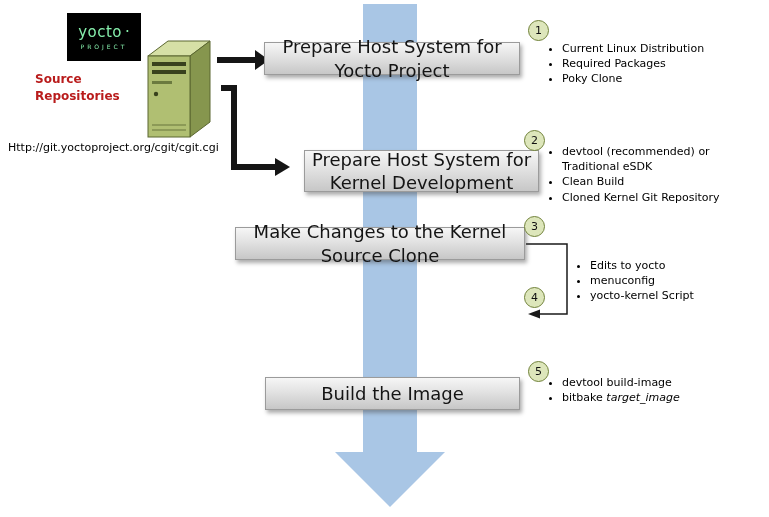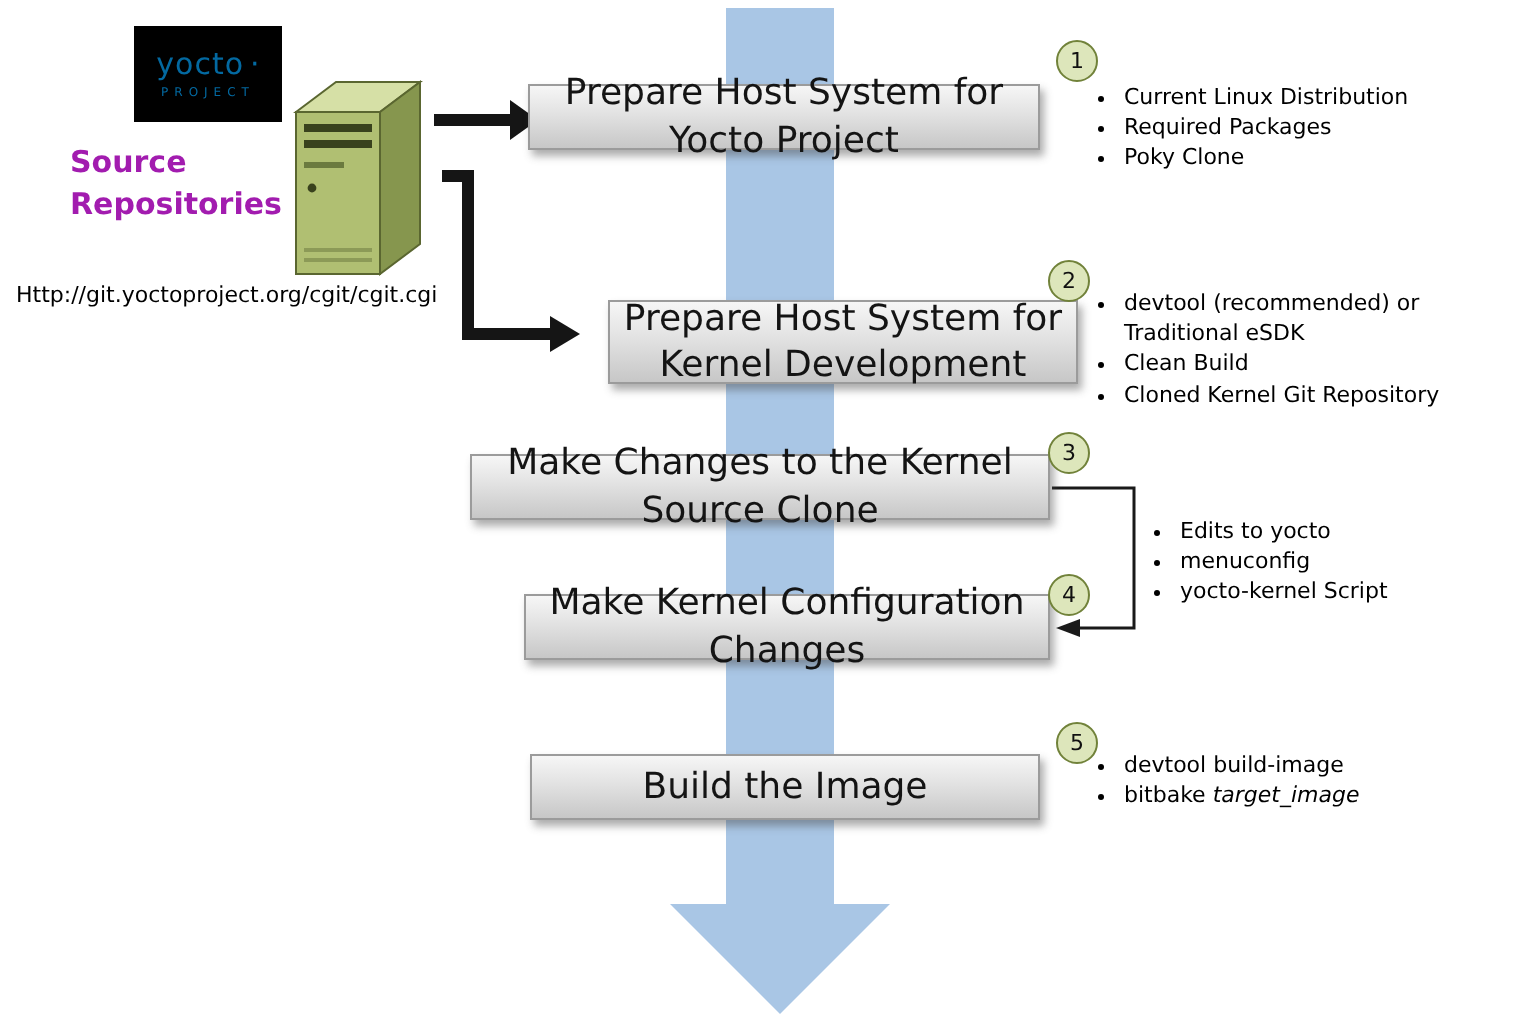--- a/index.html
+++ b/index.html
@@ -5,28 +5,28 @@
   html,body{margin:0;padding:0;background:#fff;}
   .canvas{
     position:relative;width:769px;height:517px;background:#ffffff;overflow:hidden;
     font-family:"DejaVu Sans","Liberation Sans",sans-serif;color:#111;
   }
   .bg-layer{position:absolute;left:0;top:0;z-index:0;}
   .server-svg{position:absolute;left:136px;top:36px;z-index:2;}
   .yocto-logo{
     position:absolute;left:67px;top:13px;width:74px;height:48px;background:#000;
     z-index:3;display:flex;flex-direction:column;align-items:center;justify-content:center;
-    color:#0369a1;
+    color:#86efac;
   }
   .yocto-logo .brand{font-size:15px;letter-spacing:0.5px;line-height:1;}
   .yocto-logo .dot{font-size:15px;margin-left:3px;line-height:1;}
   .yocto-logo .subtitle{font-size:6px;letter-spacing:3px;margin-top:4px;line-height:1;}
   .source-title{
     position:absolute;left:35px;top:71px;width:110px;z-index:2;
-    font-weight:bold;font-size:15px;line-height:1.4;color:#a21caf;
+    font-weight:bold;font-size:12px;line-height:1.4;color:#b91c1c;
   }
   .repo-url{position:absolute;left:8px;top:141px;z-index:2;font-size:11px;color:#000;}
   .step-box{
     position:absolute;z-index:2;
     background:linear-gradient(#f6f6f6 0%,#e2e2e2 45%,#c7c7c7 100%);
     border:1px solid #9b9b9b;
     box-shadow:2px 3px 4px rgba(70,70,70,.45);
     display:flex;align-items:center;justify-content:center;text-align:center;
     font-size:18px;color:#141414;line-height:1.3;padding:0 4px;box-sizing:border-box;
   }
@@ -105,23 +105,20 @@
 
   <div class="step-box box-1">
     <span>Prepare Host System for Yocto Project</span>
   </div>
   <div class="step-box box-2">
     <span>Prepare Host System for Kernel Development</span>
   </div>
   <div class="step-box box-3">
     <span>Make Changes to the Kernel Source Clone</span>
   </div>
-  <div class="step-box box-4">
-    <span>Make Kernel Configuration Changes</span>
-  </div>
   <div class="step-box box-5">
     <span>Build the Image</span>
   </div>
 
   <div class="step-num num-1">1</div>
   <div class="step-num num-2">2</div>
   <div class="step-num num-3">3</div>
   <div class="step-num num-4">4</div>
   <div class="step-num num-5">5</div>
 

